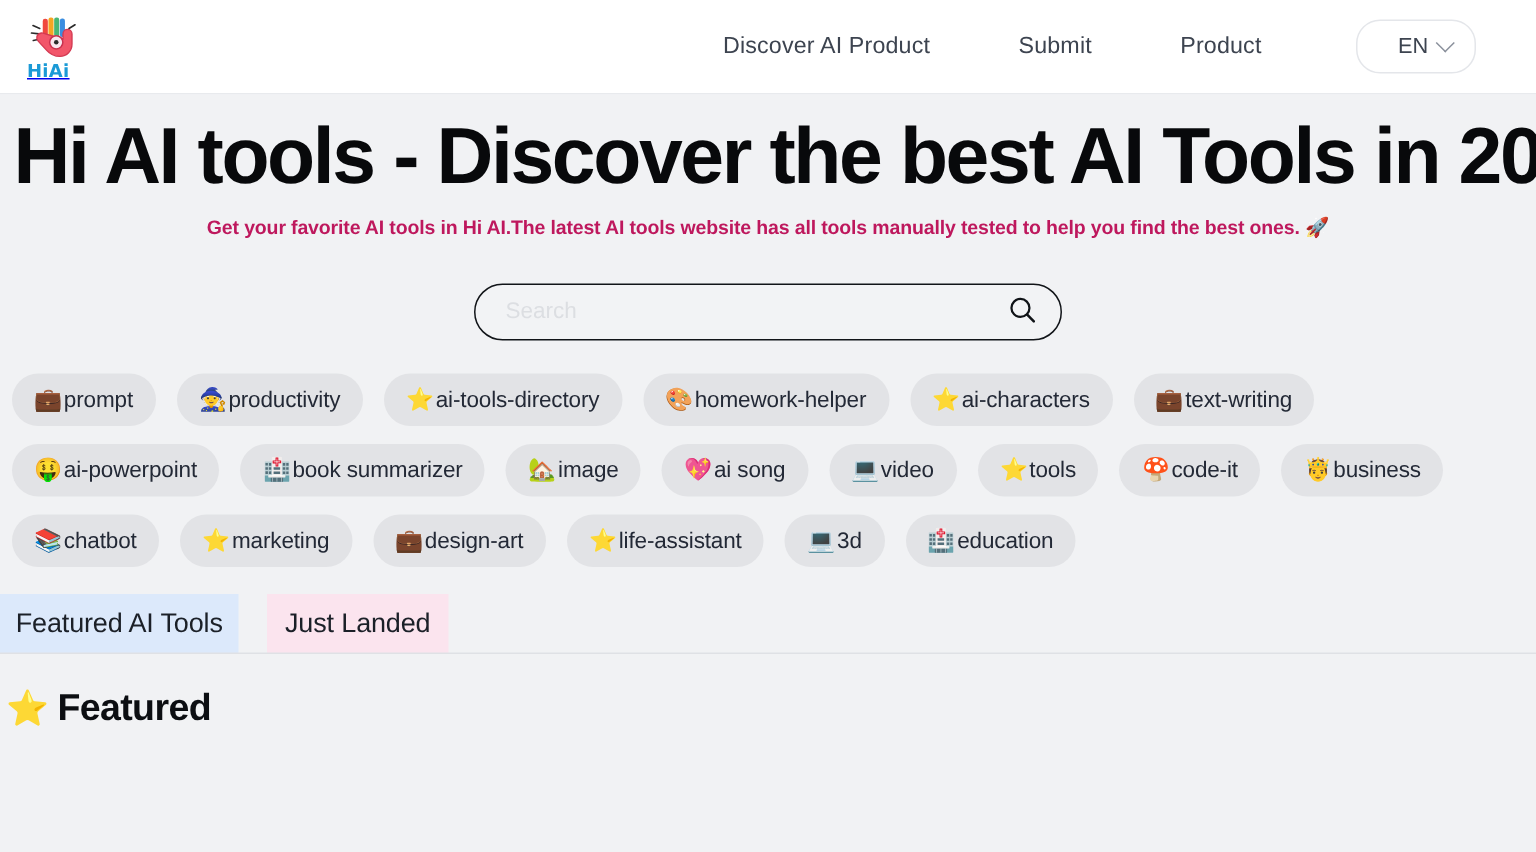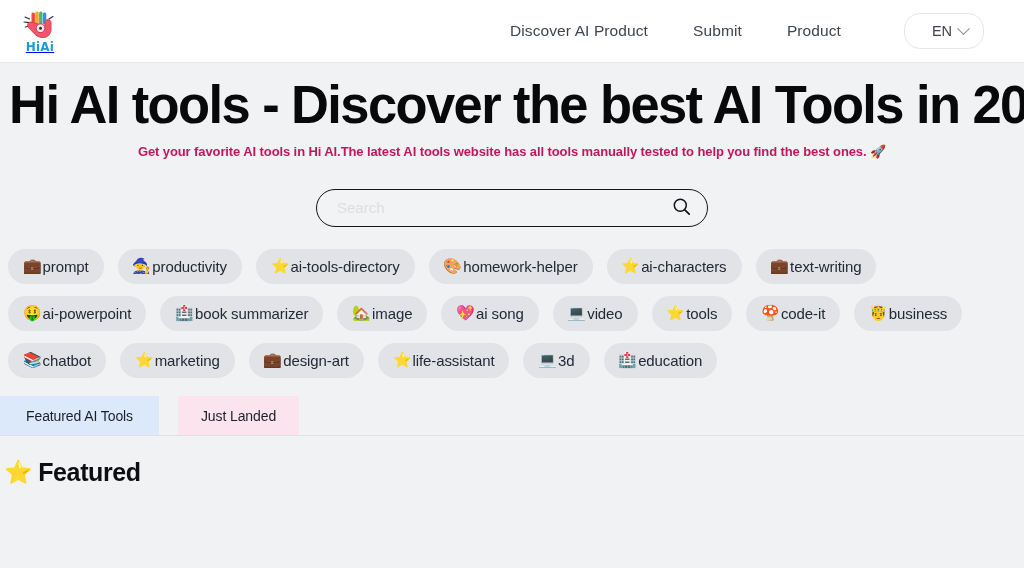--- a/index.html
+++ b/index.html
@@ -16,37 +16,37 @@
   .header {
     height:63px; background:#ffffff;
     border-bottom:1px solid #e8eaed;
     display:flex; align-items:center;
     padding:0 40px 0 18px;
     position:relative;
   }
   .logo { display:flex; align-items:center; }
   .logo-mark {
     width:44px; height:50px;
-    display:flex; flex-direction:column; align-items:center; justify-content:center;
+    display:flex; flex-direction:column; justify-content:center;
     line-height:1;
   }
   .hand-wrap { position:relative; width:38px; height:33px; }
   .hand-wrap svg { display:block; }
   .logo-word {
     font-size:12px; font-weight:bold; letter-spacing:.2px;
     color:#1b9ad6; margin-top:-2px;
     text-shadow:0 1px 0 #ffffff;
     font-family:"DejaVu Sans", sans-serif;
   }
   .nav {
     margin-left:auto; display:flex; align-items:center; gap:17px;
   }
   .nav-link {
     font-size:15.5px; color:#3d4450; text-decoration:none;
-    padding:8px 0; margin-left:28px; white-space:nowrap;
+    padding:8px 0; margin-left:42px; white-space:nowrap;
     letter-spacing:.1px;
   }
   .nav-link:first-child { margin-left:0; }
   .lang {
     margin-left:46px; width:80px; height:36px;
     border:1px solid #e4e6ea; border-radius:16px; background:#fff;
     display:flex; align-items:center; justify-content:center; gap:7px;
     font-size:14.5px; color:#3d4450;
     padding-left:12px;
   }
@@ -100,21 +100,21 @@
   .tag .emo {
     font-size:15px; margin-right:1px;
     font-family:"DejaVu Sans", sans-serif;
   }
 
   
   .tabs-bar { margin-top:18px; position:relative; height:40px; }
   .tabs { display:flex; align-items:stretch; height:40px; padding-left:0; }
   .tab {
     display:flex; align-items:center; justify-content:center;
-    font-size:14px; color:#1b2028; cursor:pointer; letter-spacing:-.1px;
+    font-size:18px; color:#1b2028; cursor:pointer; letter-spacing:-.1px;
   }
   .tab-featured { width:159px; background:#dce9fb; }
   .tab-spacer { width:19px; }
   .tab-just { width:121px; background:#fbe4ee; }
   .tabs-rule {
     position:absolute; left:0; right:0; bottom:0; height:1px; background:#dfe1e5;
   }
 
   
   .section { padding:22px 0 0 4px; }

